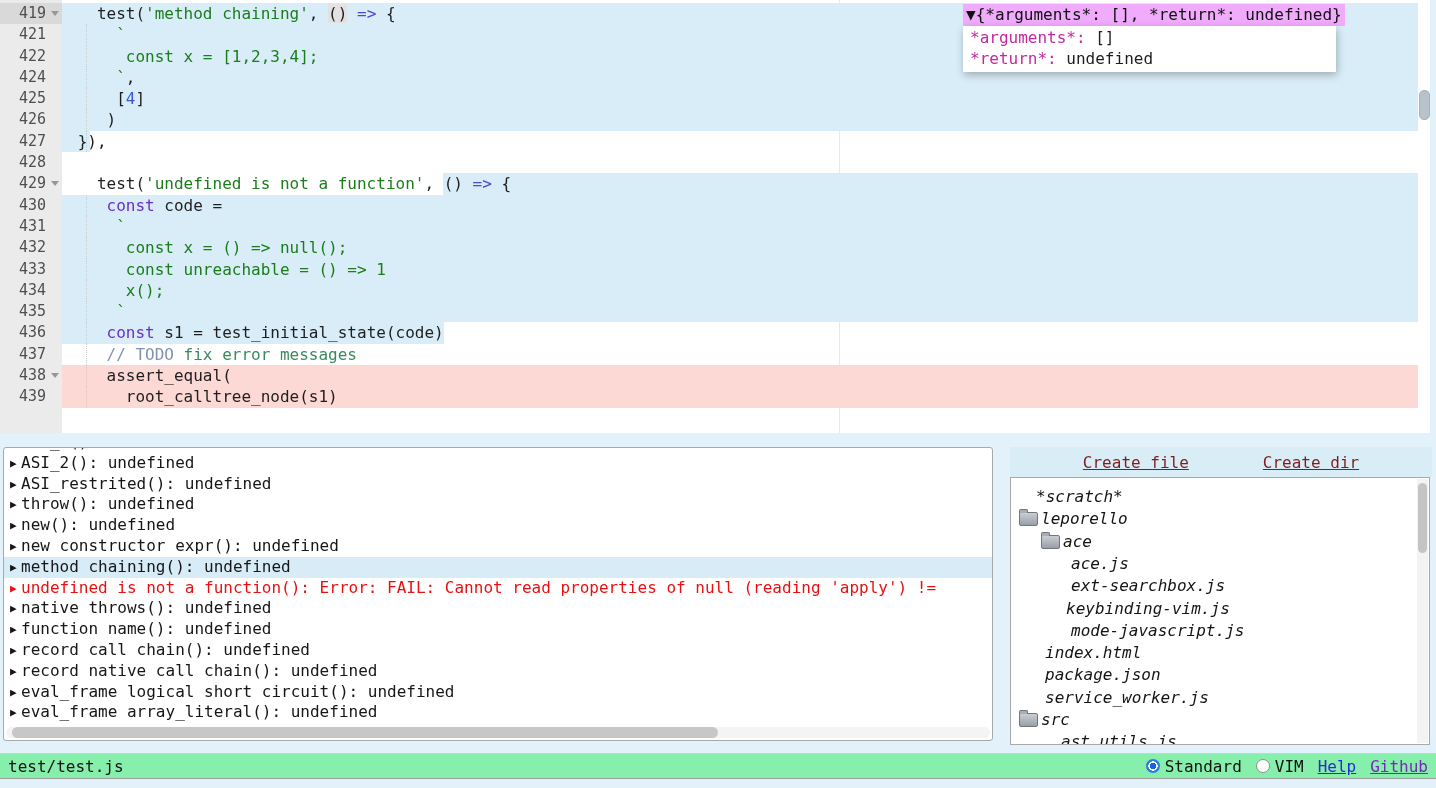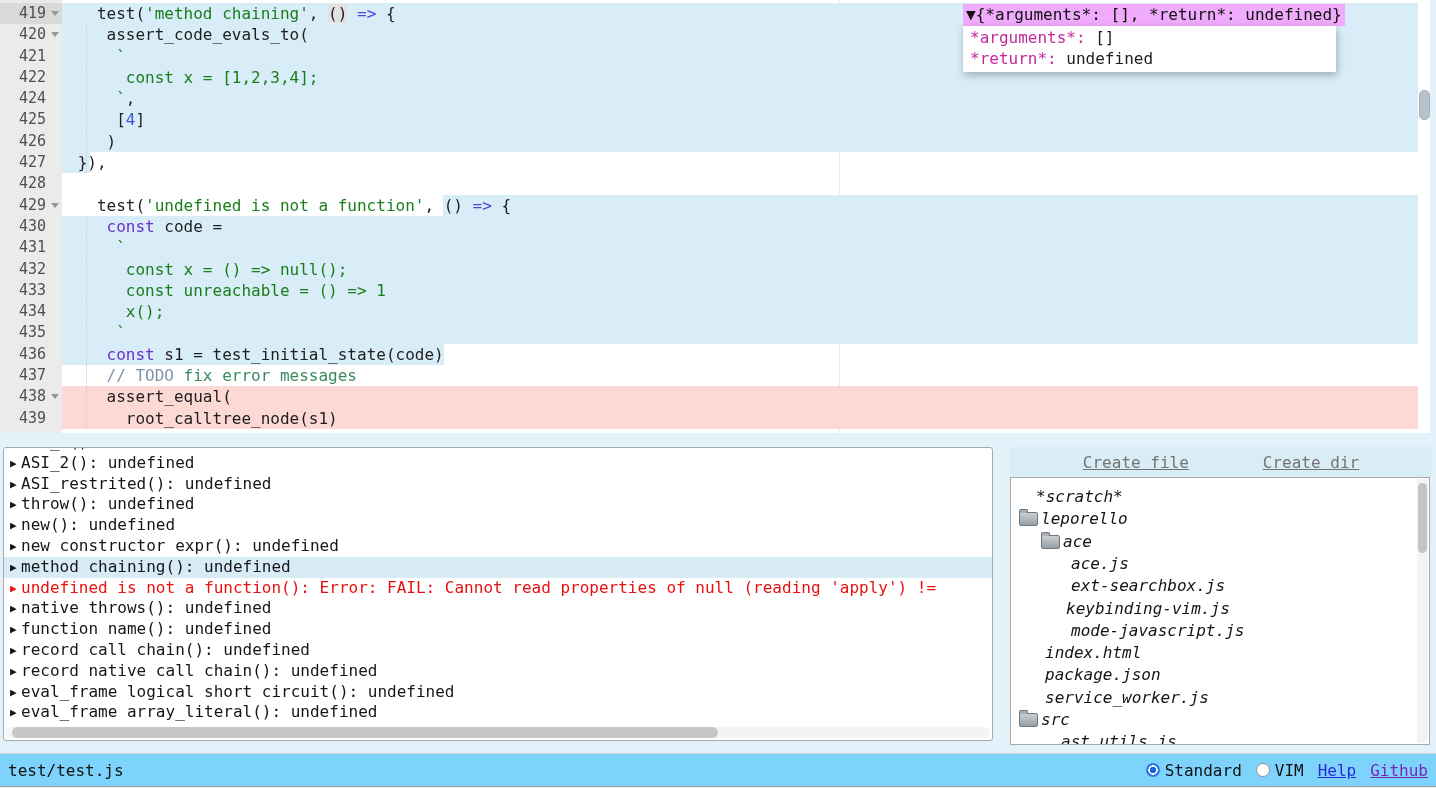--- a/index.html
+++ b/index.html
@@ -48,53 +48,52 @@
   .runmod-select{position:relative;width:177px;height:22px;box-sizing:border-box;background:#fff;
     border:1px solid #6e6e6e;border-radius:4px;font-family:"Liberation Sans",sans-serif;font-size:13px;
     line-height:20px;padding-left:6px;color:#000;}
   .runmod-select .chev{position:absolute;right:9px;top:5px;width:7px;height:7px;
     border-left:2px solid #3a3a3a;border-bottom:2px solid #3a3a3a;transform:rotate(-45deg);}
   .hscroll{position:absolute;left:2px;bottom:2px;width:984px;height:11px;background:#f4f4f4;border-radius:6px;}
   .hscroll .thumb{position:absolute;left:6px;top:0;width:706px;height:11px;background:#c7c7c7;border-radius:6px;}
   
   .files-head{position:absolute;left:1010px;top:447px;width:422px;height:30px;background:#d9edf7;
     display:flex;align-items:center;justify-content:center;gap:74px;font-size:16px;}
-  .files-head a{color:#737373;text-decoration:underline;cursor:pointer;}
+  .files-head a{color:#7f1d1d;text-decoration:underline;cursor:pointer;}
   .tree{position:absolute;left:1010px;top:477px;width:420px;height:268px;box-sizing:border-box;
     background:#fff;border:1px solid #a9a9a9;overflow:hidden;font-style:italic;}
   .tree-row{position:absolute;left:0;width:100%;height:22.3px;line-height:22.3px;font-size:16px;
     white-space:pre;color:#141414;display:flex;align-items:center;box-sizing:border-box;}
   .folder-icon{display:inline-block;width:17px;height:12px;position:relative;margin-right:3px;flex:0 0 auto;
     background:linear-gradient(#c9ced4,#989fa6);border:1px solid #70767c;border-radius:2px;}
   .folder-icon::before{content:"";position:absolute;left:-1px;top:-4px;width:7px;height:3px;
     background:#a8aeb5;border:1px solid #70767c;border-bottom:none;border-radius:2px 2px 0 0;}
   .tree-sb{position:absolute;right:1px;top:1px;width:11px;height:264px;background:#f3f3f3;}
   .tree-sb .thumb{position:absolute;left:1px;top:4px;width:9px;height:70px;background:#c4c4c4;border-radius:5px;}
   
-  .statusbar{position:absolute;left:0;top:753px;width:1436px;height:34px;box-sizing:border-box;background:#7dd3fc;
+  .statusbar{position:absolute;left:0;top:753px;width:1436px;height:26px;box-sizing:border-box;background:#86efac;
     border-top:1px solid #cfcfcf;border-bottom:1px solid #9e9e9e;display:flex;align-items:center;font-size:16px;color:#111;}
   .statusbar .file{margin-left:8px;}
   .statusbar .right{margin-left:auto;display:flex;align-items:center;gap:14px;margin-right:8px;}
   .radio{width:14px;height:14px;border-radius:50%;display:inline-block;margin-right:5px;vertical-align:-2px;}
   .radio.on{background:radial-gradient(circle at 50% 50%,#1565e0 0 3px,#ffffff 3.2px 4.6px,#2f7ae5 4.8px 7px);}
   .radio.off{background:#fff;border:1px solid #8f8f8f;box-sizing:border-box;}
   .radio-opt{display:flex;align-items:center;cursor:pointer;}
   .statusbar a{text-decoration:underline;cursor:pointer;}
   .help-link{color:#2929d8;}
   .github-link{color:#7a25bb;}
 </style>
 </head>
 <body>
 
 <div class="editor">
   <div class="gutter-bg"></div>
   <div class="print-margin"></div>
   <div class="lines" id="ed-lines">
       <div class="line"><div class="hl hl-blue" style="left: 62px; width: 1356px;"></div><div class="gut act">419<i class="fold"></i></div><span class="code"><span class="t-d">   test(</span><span class="t-s">'method chaining'</span><span class="t-d">, </span><span class="t-box">()</span><span class="t-d"> </span><span class="t-a">=&gt;</span><span class="t-d"> {</span></span></div>
-      <div class="line"><div class="hl hl-blue" style="left: 62px; width: 1356px;"></div><div class="guide"></div><div class="gut">420<i class="fold"></i></div><span class="code"><span class="t-d">    assert_code_evals_to(</span></span></div>
       <div class="line"><div class="hl hl-blue" style="left: 62px; width: 1356px;"></div><div class="guide"></div><div class="gut">421</div><span class="code"><span class="t-s">     `</span></span></div>
       <div class="line"><div class="hl hl-blue" style="left: 62px; width: 1356px;"></div><div class="guide"></div><div class="gut">422</div><span class="code"><span class="t-s">      const x = [1,2,3,4];</span></span></div>
       <div class="line"><div class="hl hl-blue" style="left: 62px; width: 1356px;"></div><div class="guide"></div><div class="gut">424</div><span class="code"><span class="t-s">     `</span><span class="t-d">,</span></span></div>
       <div class="line"><div class="hl hl-blue" style="left: 62px; width: 1356px;"></div><div class="guide"></div><div class="gut">425</div><span class="code"><span class="t-d">     [</span><span class="t-n">4</span><span class="t-d">]</span></span></div>
       <div class="line"><div class="hl hl-blue" style="left: 62px; width: 1356px;"></div><div class="guide"></div><div class="gut">426</div><span class="code"><span class="t-d">    )</span></span></div>
       <div class="line"><div class="hl hl-blue" style="left: 62px; width: 28px;"></div><div class="guide"></div><div class="gut">427</div><span class="code"><span class="t-d"> }),</span></span></div>
       <div class="line"><div class="gut">428</div><span class="code"></span></div>
       <div class="line"><div class="hl hl-blue" style="left: 443px; width: 975px;"></div><div class="gut">429<i class="fold"></i></div><span class="code"><span class="t-d">   test(</span><span class="t-s">'undefined is not a function'</span><span class="t-d">, () </span><span class="t-a">=&gt;</span><span class="t-d"> {</span></span></div>
       <div class="line"><div class="hl hl-blue" style="left: 62px; width: 1356px;"></div><div class="guide"></div><div class="gut">430</div><span class="code"><span class="t-d">    </span><span class="t-k">const</span><span class="t-d"> code =</span></span></div>
       <div class="line"><div class="hl hl-blue" style="left: 62px; width: 1356px;"></div><div class="guide"></div><div class="gut">431</div><span class="code"><span class="t-s">     `</span></span></div>

